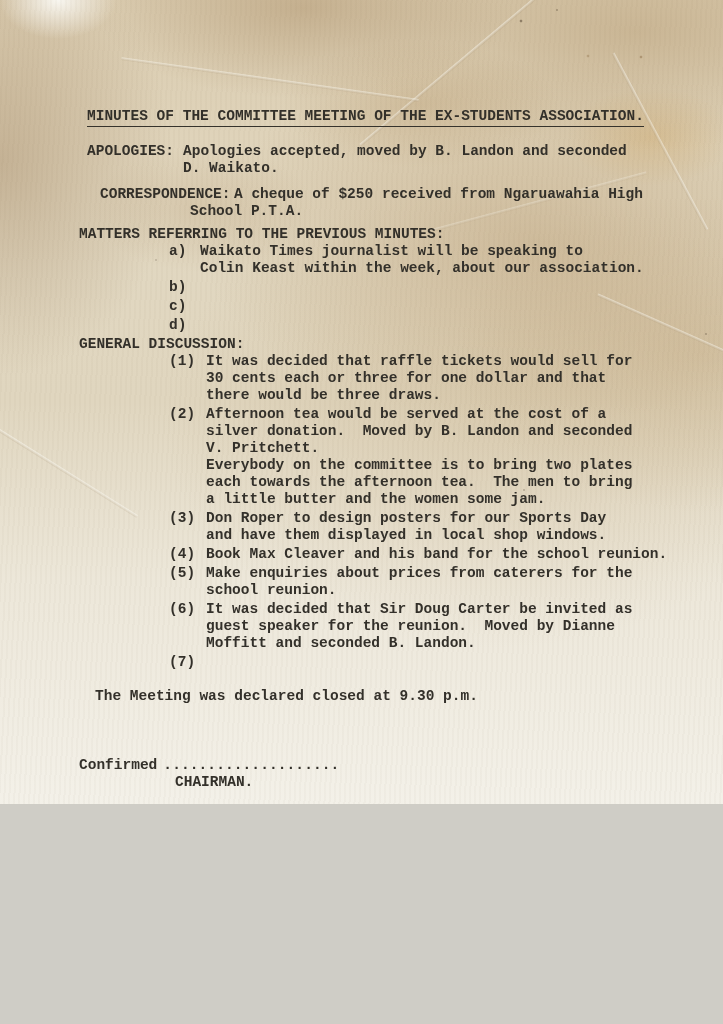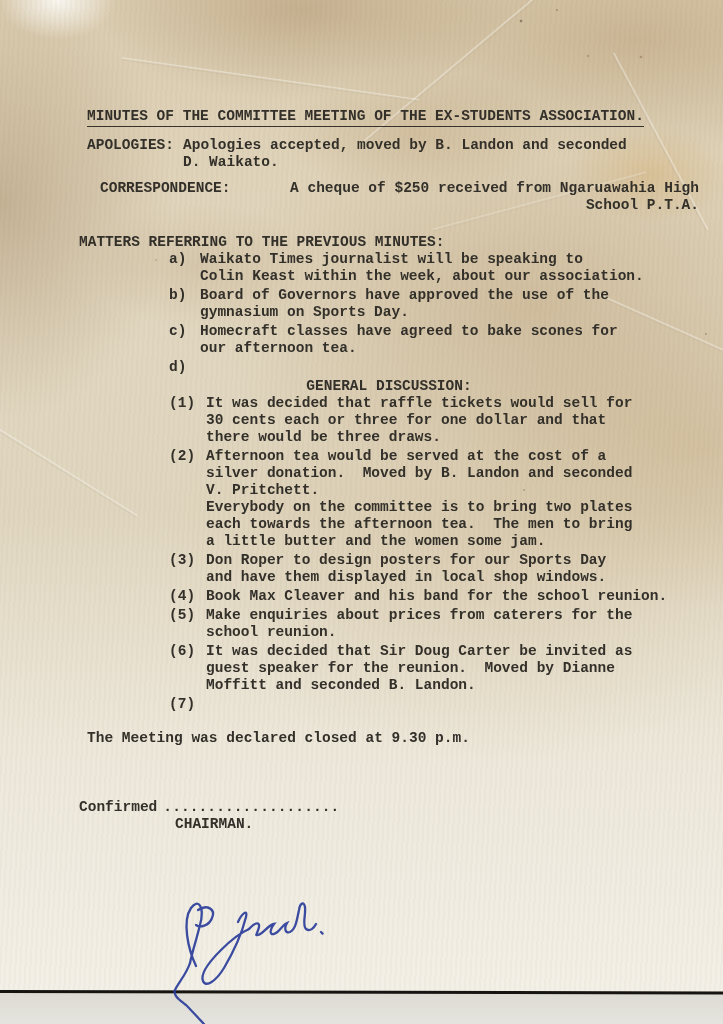--- a/index.html
+++ b/index.html
@@ -1,17 +1,17 @@
 <!DOCTYPE html>
 <html><head>
 <meta charset="utf-8">
 <style>
   html,body{margin:0;padding:0;background:#cfcdc6;}
   .page{
-    position:relative;width:723px;height:1024px;overflow:hidden;
+    position:relative;width:723px;height:804px;overflow:hidden;
     font-family:"Liberation Mono","DejaVu Sans Mono",monospace;
     font-weight:700;font-size:14.5px;line-height:17px;color:#33302a;
     background-repeat:no-repeat;
     background:
       radial-gradient(90px 60px at 8% 0%, rgba(250,249,244,.95), transparent 65%),
       radial-gradient(300px 130px at 42% 1%, rgba(166,136,96,.42), transparent 70%),
       radial-gradient(420px 170px at 88% 4%, rgba(175,146,104,.40), transparent 70%),
       radial-gradient(240px 300px at 0% 20%, rgba(152,122,86,.38), transparent 72%),
       radial-gradient(200px 90px at 58% 13%, rgba(186,158,116,.38), transparent 70%),
       radial-gradient(480px 260px at 74% 30%, rgba(182,152,110,.42), transparent 70%),
@@ -43,36 +43,36 @@
   .crease.c3{width:200px;left:560px;top:140px;transform:rotate(62deg);}
   .crease.c4{width:170px;left:-20px;top:470px;transform:rotate(32deg);}
   .crease.c5{width:180px;left:590px;top:330px;transform:rotate(24deg);}
   .crease.c6{width:220px;left:430px;top:200px;transform:rotate(-15deg);opacity:.6;}
 
   .content{position:absolute;left:79px;top:108px;width:620px;}
   .content p{margin:0;white-space:pre-wrap;}
   .title{display:inline-block;margin-left:8px;border-bottom:1.8px solid #36332c;padding-bottom:1px;}
   .dateline{margin-top:17px;margin-left:4px;}
   .labelled{position:relative;}
-  .apologies{margin-top:10px;}
+  .apologies{margin-top:16px;}
   .apologies .label{position:absolute;left:8px;top:0;}
   .apologies .body{margin-left:104px;}
   .apologies .body p + p{margin-top:4px;}
   .correspondence{margin-top:9px;}
   .correspondence .label{position:absolute;left:21px;top:0;}
-  .correspondence .body{margin-left:111px;text-indent:44px;white-space:pre-wrap;text-align:right;}
-  .heading{margin-top:20px;}
-  .heading.general{margin-top:2px;text-align:center;}
+  .correspondence .body{margin-left:111px;text-indent:44px;white-space:pre-wrap;}
+  .heading{margin-top:6px;}
+  .heading.general{margin-top:2px;}
   .list{margin-top:0;}
   .li{display:flex;margin-bottom:2px;}
   .li .marker{flex:none;margin-left:90px;}
   .lettered .li .marker{width:31px;}
   .numbered .li .marker{width:37px;}
   .li .li-text{white-space:pre-wrap;}
-  .closing{margin-top:17px;margin-left:8px;}
+  .closing{margin-top:17px;margin-left:16px;}
   .confirm-row{margin-top:52px;}
   .confirm-row .dots{margin-left:6px;letter-spacing:.1px;}
   .chairman{margin-left:96px;}
 
   .signature{position:absolute;left:158px;top:893px;pointer-events:none;z-index:5;}
   .scan-strip{position:absolute;left:0;top:992px;width:723px;height:32px;
     background:linear-gradient(to bottom,#dcdad3,#e6e4de);}
   .scan-line{position:absolute;left:-2px;top:990px;width:727px;height:3.4px;background:#161410;
     transform:rotate(0.12deg);transform-origin:left center;z-index:4;}
 </style>
@@ -110,28 +110,24 @@
     <div class="list lettered">
 
         <div class="li">
           <span class="marker">a)</span>
           <span class="li-text">Waikato Times journalist will be speaking to
 Colin Keast within the week, about our association.</span>
         </div>
 
         <div class="li">
           <span class="marker">b)</span>
-          <span class="li-text">Board of Governors have approved the use of the
-gymnasium on Sports Day.</span>
         </div>
 
         <div class="li">
           <span class="marker">c)</span>
-          <span class="li-text">Homecraft classes have agreed to bake scones for
-our afternoon tea.</span>
         </div>
 
         <div class="li">
           <span class="marker">d)</span>
         </div>
       </div>
 
     <div class="heading general">GENERAL DISCUSSION:</div>
     <div class="list numbered">
 

